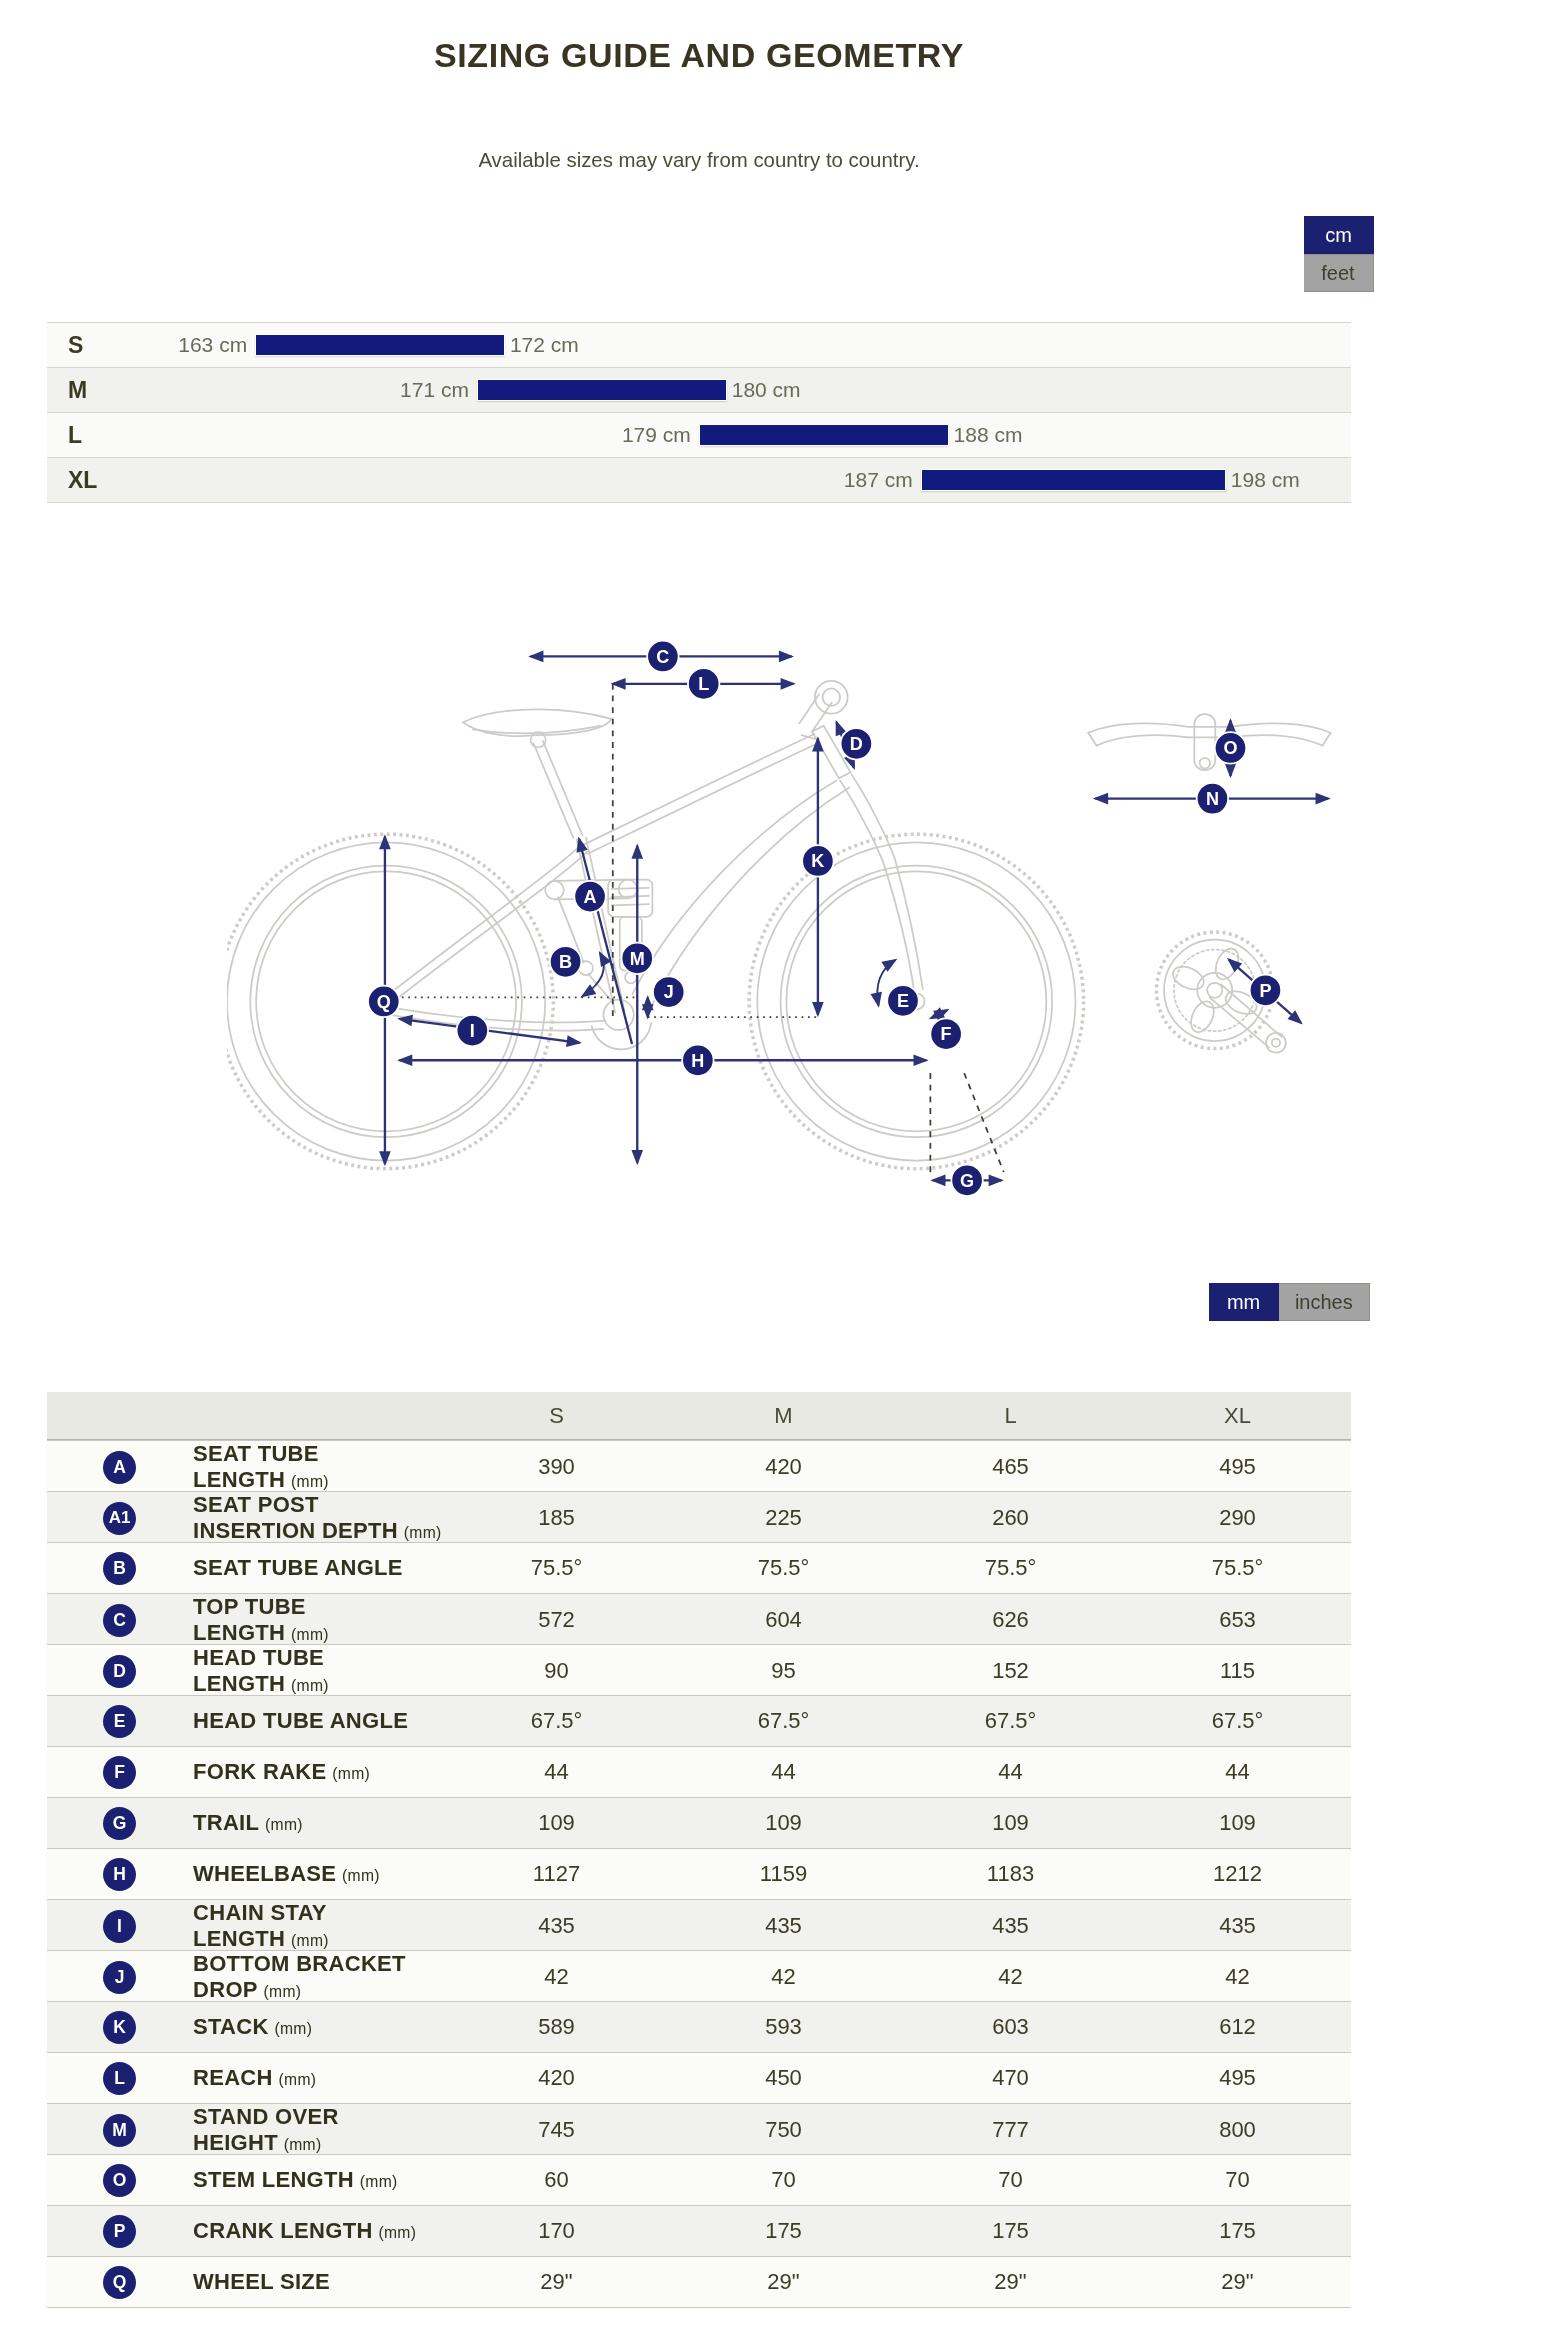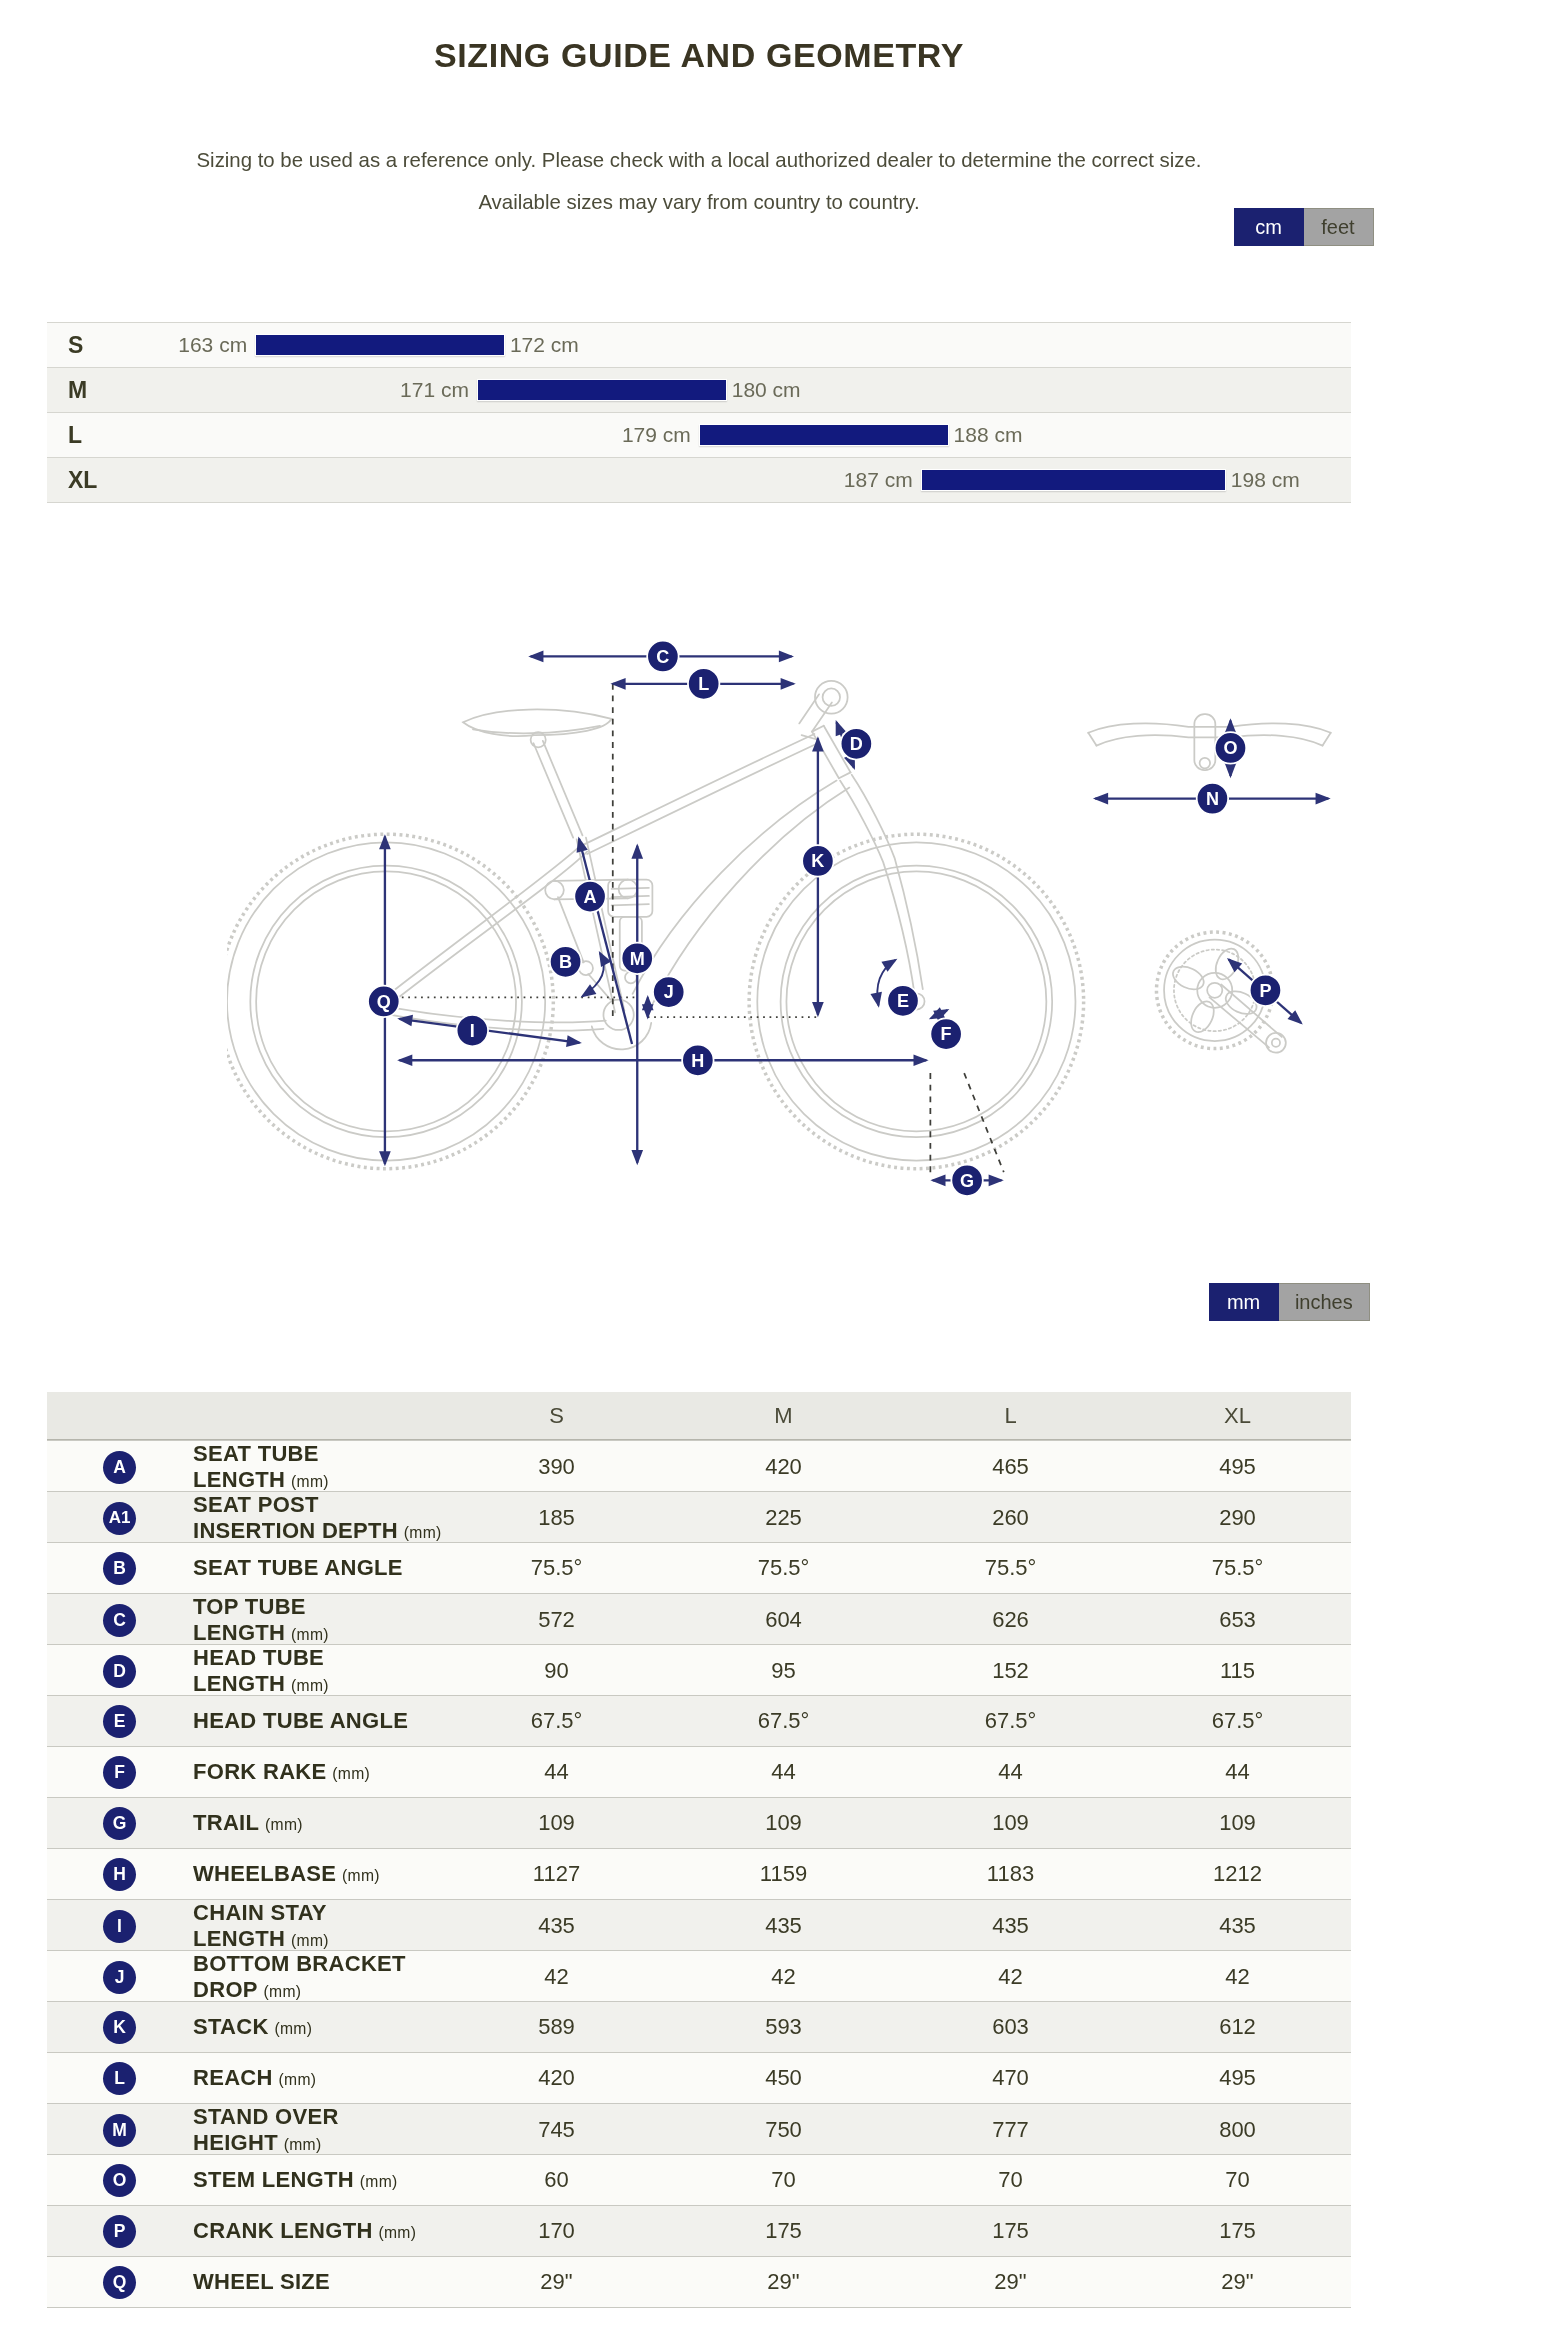--- a/index.html
+++ b/index.html
@@ -15,21 +15,21 @@
          font-size:34px; font-weight:bold; letter-spacing:0.6px; color:var(--title-text);}
   .subtitle{position:absolute; top:139px; left:0; width:100%; text-align:center;
             font-size:20.4px; line-height:42px; color:var(--body-text);}
 
   
   .toggle{position:absolute; display:flex; font-size:20px;}
   .toggle .seg{min-width:70px; height:38px; padding:0 16.3px; display:flex; align-items:center;
                justify-content:center; background:#a3a3a3; border:1.2px solid #8f8f82; color:#3f3f2e; cursor:pointer;}
   .toggle .seg.active{background:var(--accent); border-color:var(--accent); color:#fff;}
   .toggle .seg + .seg{border-left:none;}
-  #height-toggle{top:208px; right:24.5px;}
+  #height-toggle{top:216px; right:24.5px;flex-direction:column;}
   #dim-toggle{top:1283px; right:28px;}
 
   
   .size-chart{position:absolute; top:322px; left:47px; right:47px; border-top:1.2px solid #d6d6d0;}
   .size-row{position:relative; height:45px; background:#fafaf8; border-bottom:1.2px solid #d6d6d0;}
   .size-row.alt{background:#f1f1ed;}
   .size-label{position:absolute; left:21px; top:50%; transform:translateY(-50%);
               font-size:23px; font-weight:bold; color:#3b3b25;}
   .range-bar{position:absolute; top:50%; transform:translateY(-50%); height:22px;
              background:var(--bar); border:1.2px solid #fff; box-shadow:0 1.2px 1.2px rgba(0,0,0,.15);}
@@ -67,21 +67,20 @@
   .geo-label .unit{font-weight:normal; font-size:15.7px; margin-left:5.8px;}
   .geo-val{text-align:center;}
 </style>
 </head>
 <body>
 
 <div class="page">
 
   <div class="title">SIZING GUIDE AND GEOMETRY</div>
   <div class="subtitle">
-    <div>Sizing to be used as a reference only. Please check with a local authorized dealer to determine the correct size.</div>
     <div>Available sizes may vary from country to country.</div>
   </div>
 
   <div class="toggle" id="height-toggle">
     <span class="seg active">cm</span>
     <span class="seg">feet</span>
   </div>
 
   <div class="size-chart">
       <div class="size-row">

